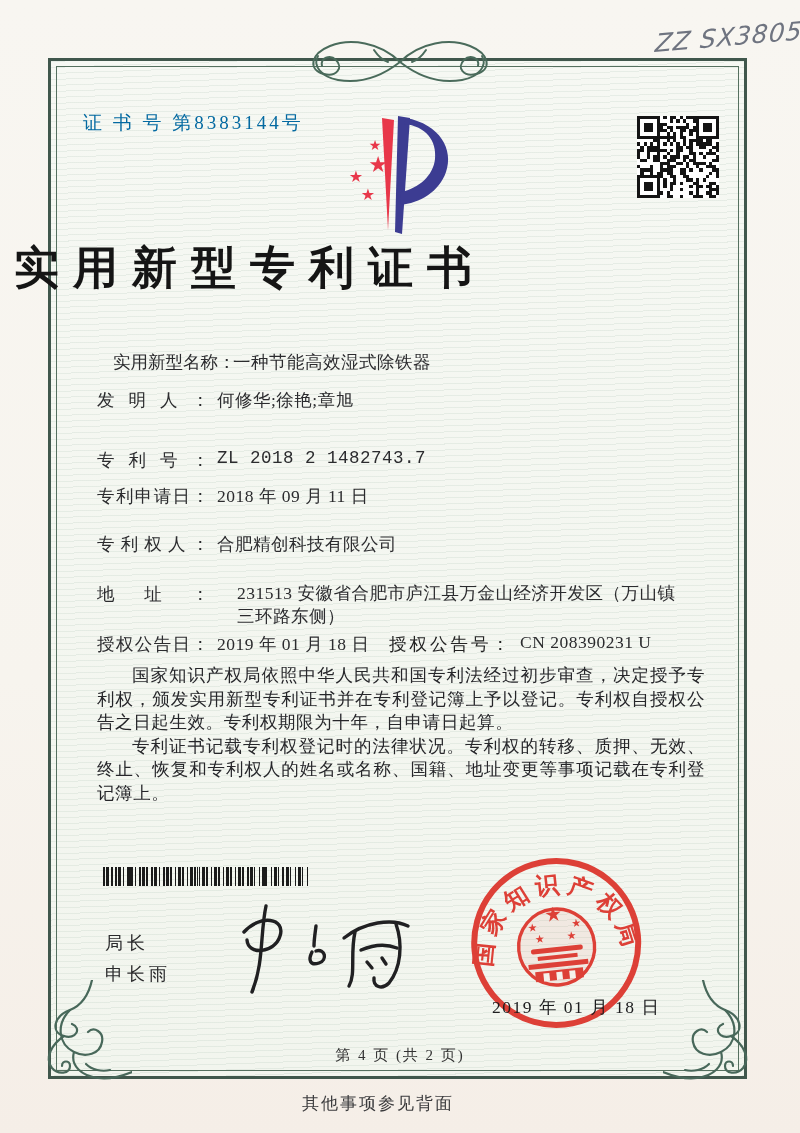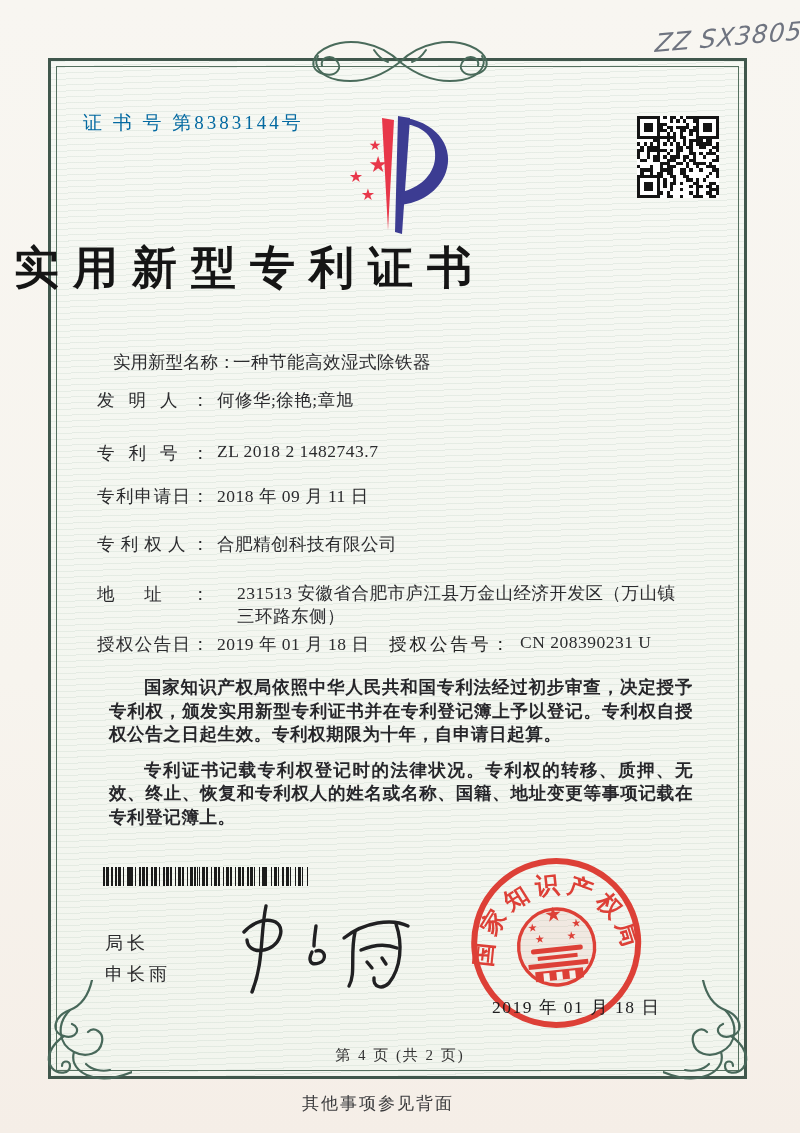--- a/index.html
+++ b/index.html
@@ -57,21 +57,21 @@
     text-align:justify;text-align-last:justify;color:#2b2b2e;
   }
   .fvalue{margin-left:8px;color:#2b2b2e;white-space:pre-line;letter-spacing:0.5px;}
   .frow2{position:absolute;display:flex;align-items:flex-start;white-space:nowrap;}
 
   .paras{
     position:absolute;left:97px;top:664px;width:608px;z-index:5;
     font-size:17.5px;line-height:23.5px;letter-spacing:0.6px;
     color:#26262a;text-align:justify;
   }
-  .paras p{margin:12px;text-indent:2em;font-weight:bold;}
+  .paras p{margin:0;text-indent:2em;}
 
   .barcode{
     position:absolute;left:103px;top:867px;width:205px;height:19px;z-index:5;
     background:
       repeating-linear-gradient(90deg,#1b1b1b 0 1.5px,transparent 1.5px 3px,#1b1b1b 3px 6px,transparent 6px 7.5px,#1b1b1b 7.5px 8.5px,transparent 8.5px 12px),
       repeating-linear-gradient(90deg,transparent 0 9px,#1b1b1b 9px 10.5px,transparent 10.5px 17px);
   }
 
   .signer{position:absolute;left:105px;top:928px;z-index:5;font-size:18px;line-height:31px;
     font-family:"Liberation Sans","DejaVu Sans",sans-serif;color:#2a2a2c;letter-spacing:4px;}
@@ -491,21 +491,21 @@
 
   <div class="fields">
     <div class="frow" style="top:14px;margin-left:16px;">
       <span class="flabel">实用新型名称：</span>
       <span class="fvalue">一种节能高效湿式除铁器</span>
     </div>
     <div class="frow" style="top:52px;">
       <span class="flabel">发明人：</span>
       <span class="fvalue">何修华;徐艳;章旭</span>
     </div>
-    <div class="frow" style="top:105px;">
+    <div class="frow" style="top:112px;font-family:Liberation Mono, monospace;">
       <span class="flabel">专利号：</span>
       <span class="fvalue">ZL 2018 2 1482743.7</span>
     </div>
     <div class="frow" style="top:148px;">
       <span class="flabel">专利申请日：</span>
       <span class="fvalue">2018 年 09 月 11 日</span>
     </div>
     <div class="frow" style="top:196px;">
       <span class="flabel">专利权人：</span>
       <span class="fvalue">合肥精创科技有限公司</span>

